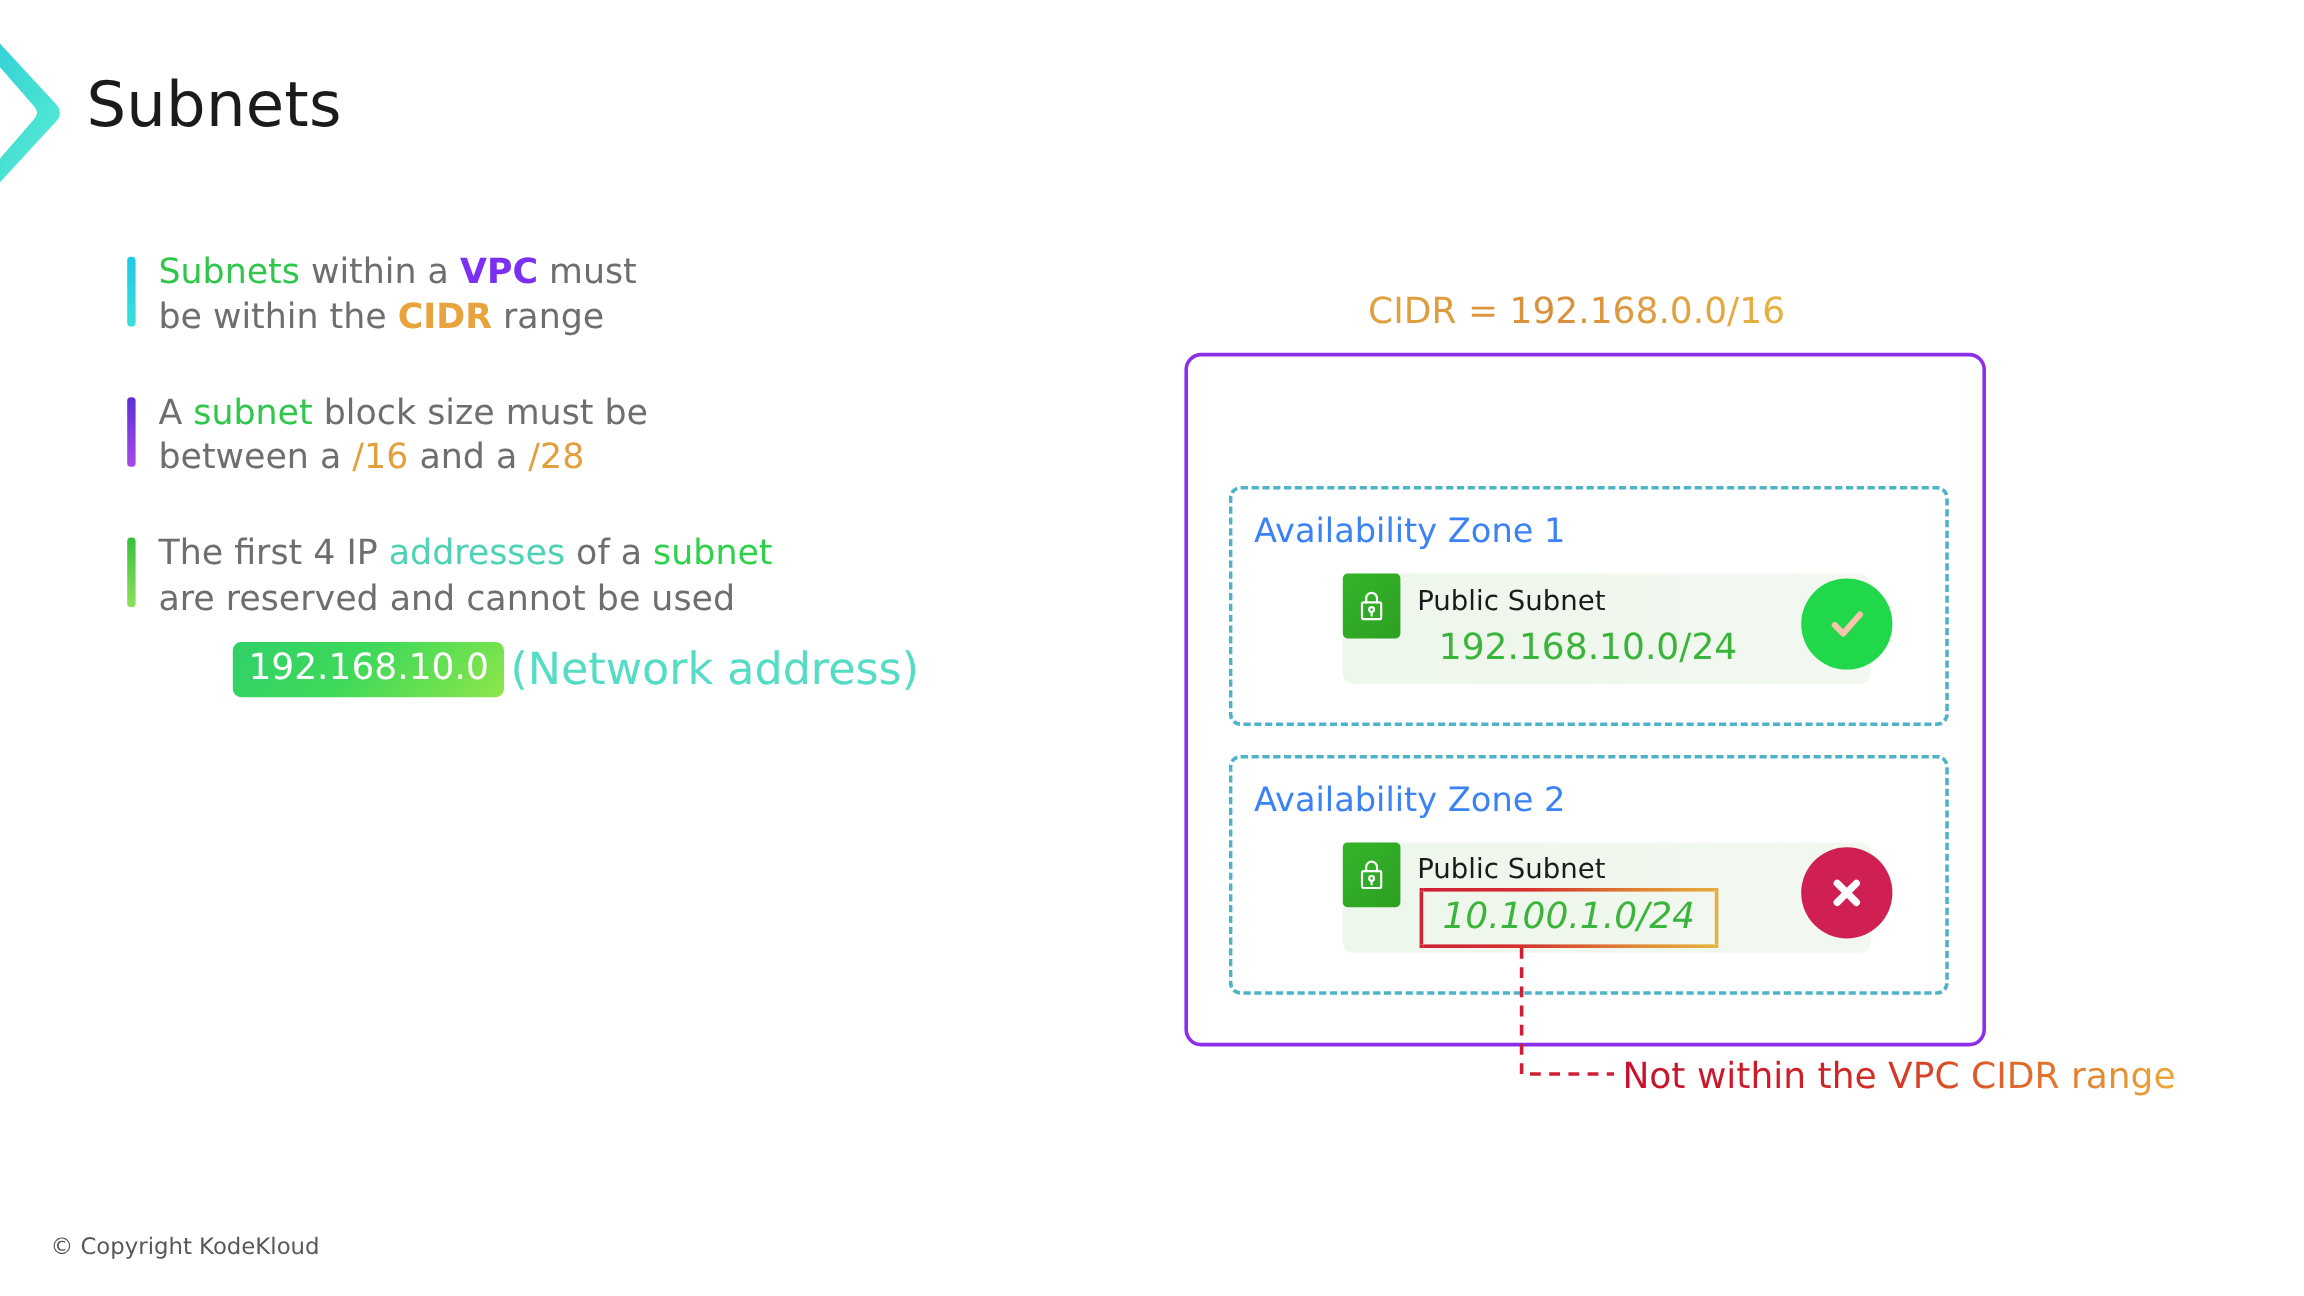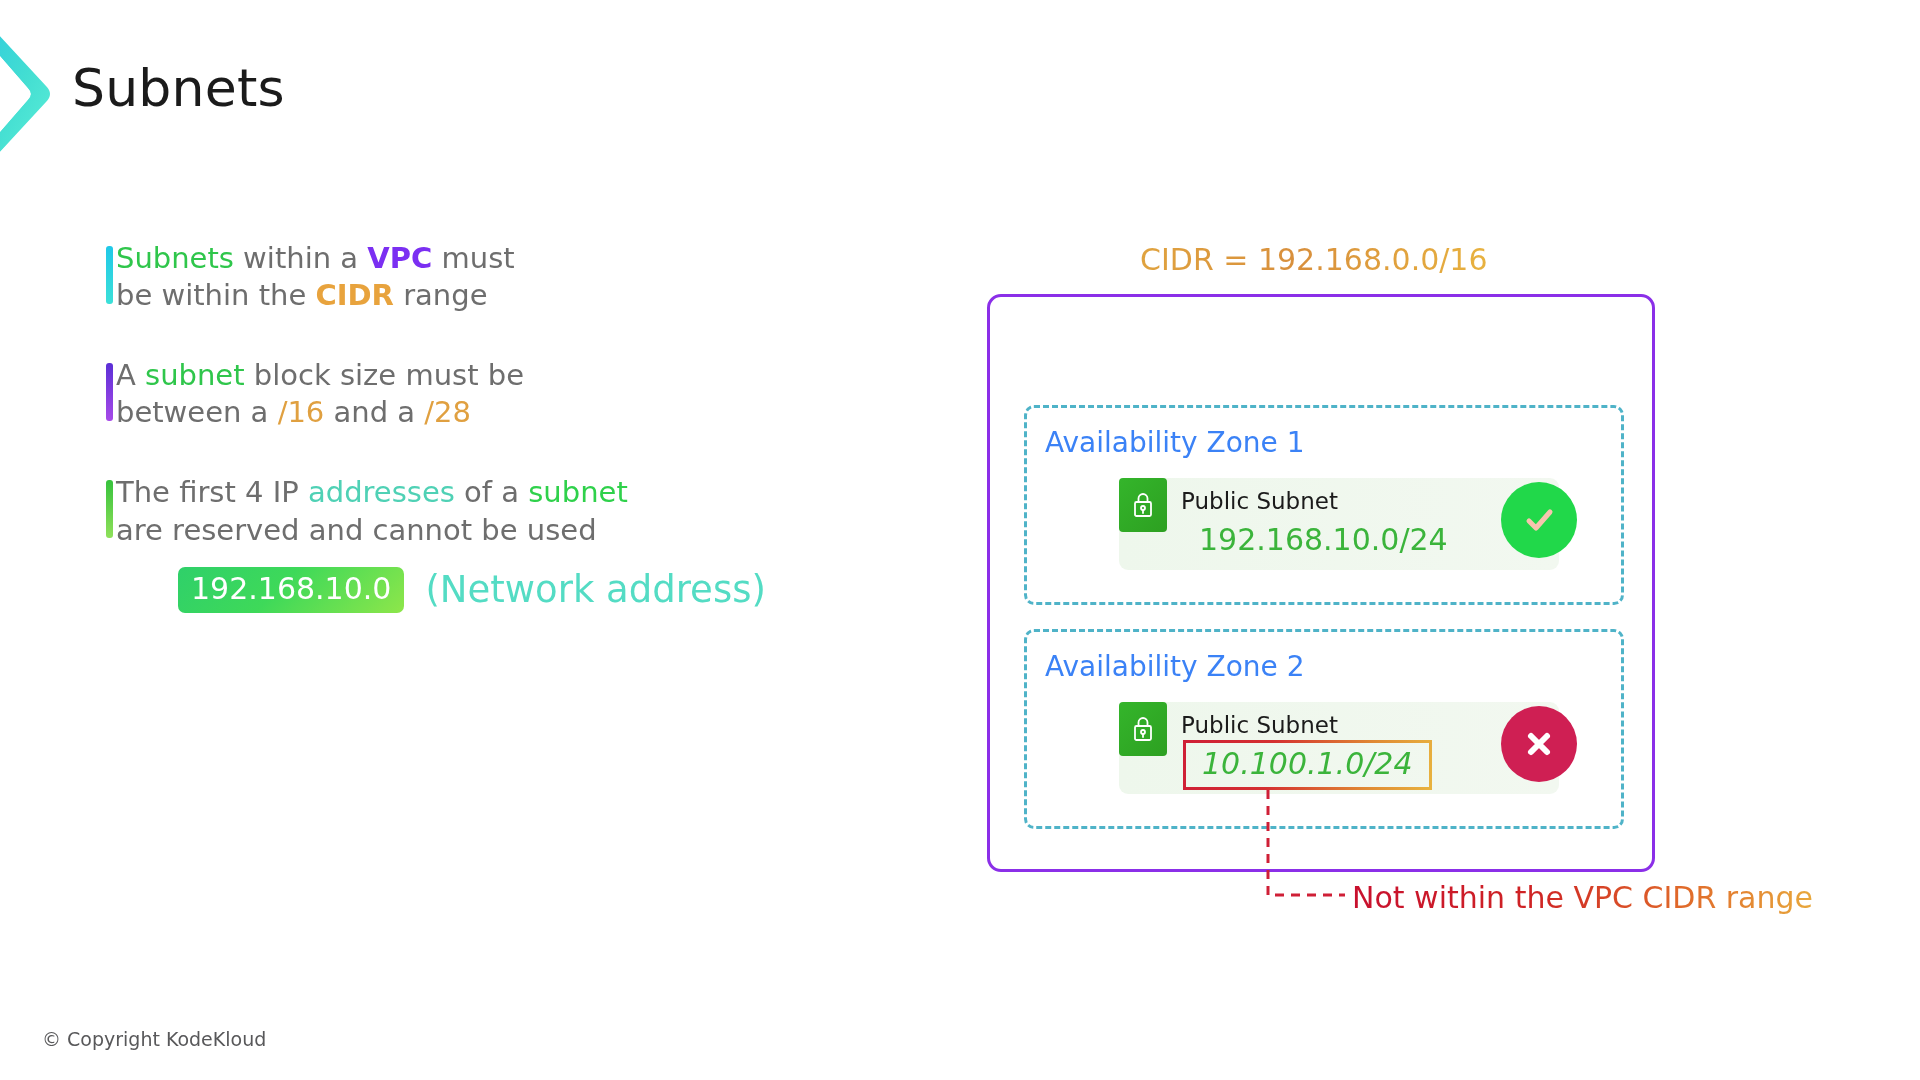--- a/index.html
+++ b/index.html
@@ -39,23 +39,22 @@
 
   
   .bullets {
     position: absolute;
     left: 106px;
     top: 208px;
     width: 680px;
   }
   .bullet {
     position: relative;
-    padding-left: 10px;
+    padding-left: 26px;
     margin-bottom: 43px;
-    margin-top: 32px;
   }
   .bullet-bar {
     position: absolute;
     left: 0;
     top: 6px;
     width: 7px;
     height: 58px;
     border-radius: 3px;
   }
   .bar-cyan   { background: linear-gradient(180deg, #1fc8e8 0%, #3ce0d8 100%); }
@@ -73,21 +72,21 @@
   .kw-orange  { color: #e8a33d; font-weight: 600; }
   .kw-orange2 { color: #e0a040; font-weight: 500; }
   .kw-teal    { color: #4fd1b5; }
   .kw-green2  { color: #2fd14b; }
 
   .addr-row {
     margin-top: 18px;
     margin-left: 62px;
     display: flex;
     align-items: center;
-    gap: 16px;
+    gap: 0px;
   }
   .addr-chip {
     background: linear-gradient(135deg, #2fd06a 0%, #3ed959 45%, #8ee64a 100%);
     color: #ffffff;
     font-size: 30px;
     padding: 7px 13px 9px 13px;
     border-radius: 7px;
     line-height: 1;
     white-space: nowrap;
   }

